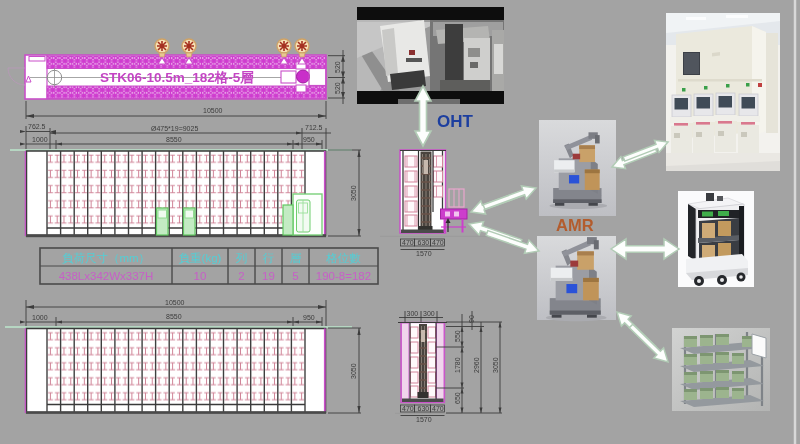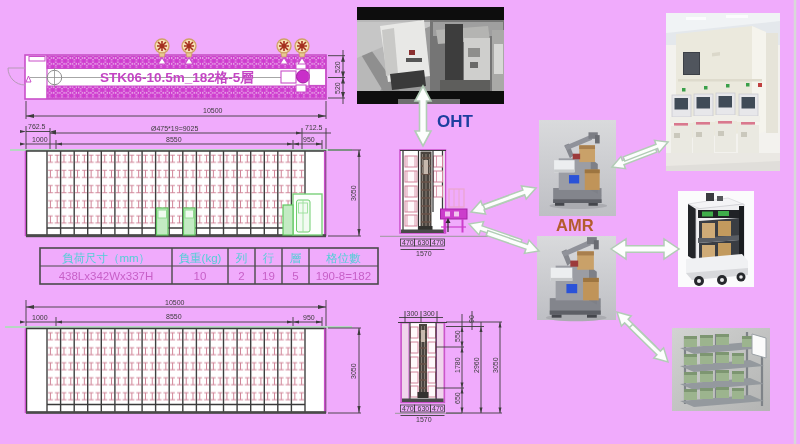--- a/index.html
+++ b/index.html
@@ -1,16 +1,16 @@
 <!DOCTYPE html>
 <html><head>
 <meta charset="utf-8">
 <style>
 html,body{margin:0;padding:0;background:#fff;}
-#canvas{position:relative;width:800px;height:444px;background:#f0abfc;overflow:hidden;
+#canvas{position:relative;width:800px;height:444px;background:#a3a3a3;overflow:hidden;
  font-family:"Liberation Sans",sans-serif;}
 svg{position:absolute;left:0;top:0;}
 .dim{fill:#3c3c3c;font-size:7px;font-family:"Liberation Sans",sans-serif;}
 .dimline{stroke:#3c3c3c;stroke-width:0.9;fill:none;}
 </style>
 </head>
 <body>
 <div id="canvas">
 <svg width="800" height="444" viewBox="0 0 800 444">
 <defs>

